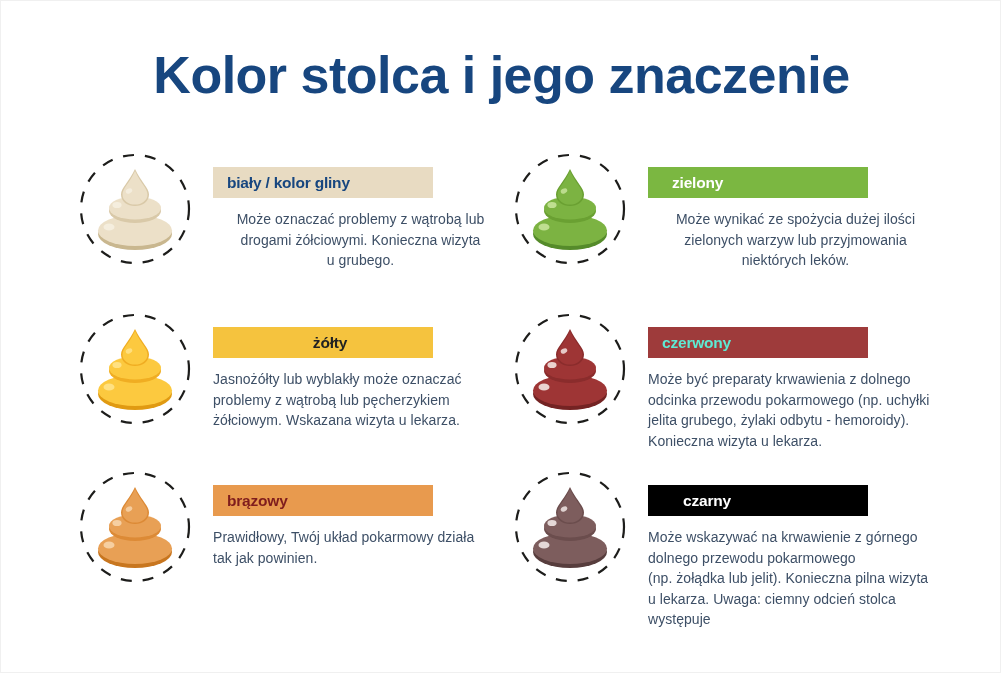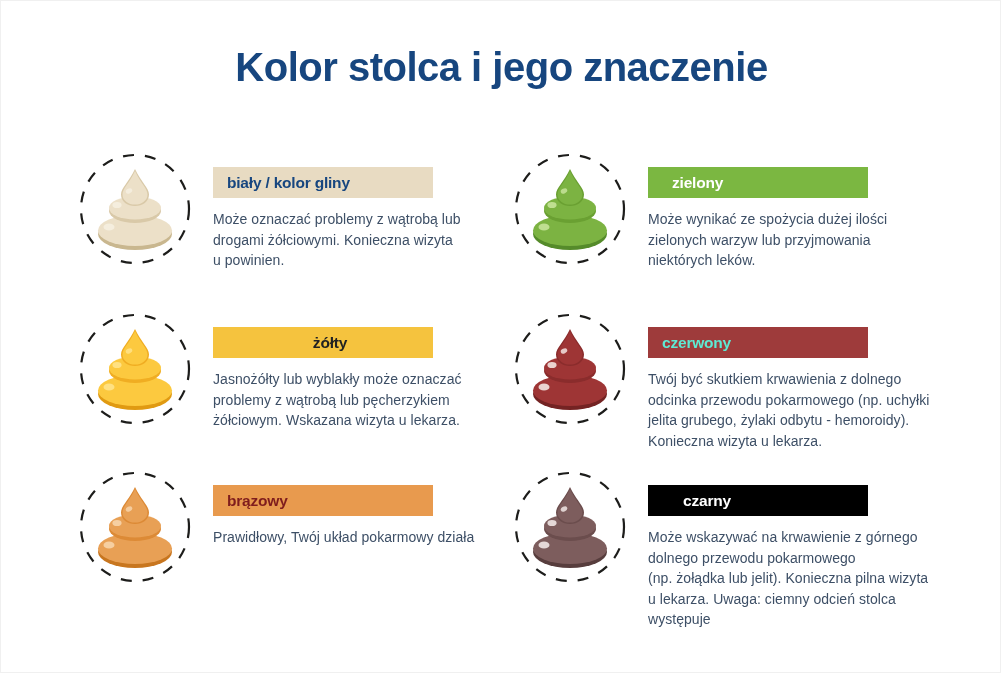--- a/index.html
+++ b/index.html
@@ -20,36 +20,36 @@
     overflow: hidden;
   }
 
   
   #title {
     position: absolute;
     left: 0;
     top: 44px;
     width: 1001px;
     text-align: center;
-    font-size: 40px;
+    font-size: 52px;
     font-weight: bold;
     letter-spacing: -0.5px;
     color: #17467f;
     white-space: nowrap;
   }
 
   
   .entry {
     position: absolute;
     width: 435px;
     height: 150px;
   }
   .col-left  { left: 72px; }
   .col-right { left: 507px; }
-  .row-1 { top: 148px; }
+  .row-1 { top: 148px; text-align: center; }
   .row-2 { top: 308px; }
   .row-3 { top: 466px; }
 
   
   .icon-wrap {
     position: absolute;
     left: 5px;
     top: 3px;
     width: 114px;
     height: 114px;
@@ -123,21 +123,21 @@
           <ellipse cx="34" cy="25" rx="3.4" ry="2.4" fill="#f6efe0" opacity="0.85" transform="rotate(-25 34 25)"></ellipse>
         </svg>
       </div>
       <div class="text-block">
         <div class="label-bar" style="background: rgb(232, 219, 194);">
           <span class="label-text" style="color: rgb(23, 70, 127);">biały / kolor gliny</span>
         </div>
         <div class="desc" style="color: rgb(61, 79, 102);">
           <p>Może oznaczać problemy z wątrobą lub</p>
           <p>drogami żółciowymi. Konieczna wizyta</p>
-          <p>u powinien.</p>
+          <p>u grubego.</p>
         </div>
       </div>
     </div>
   <div class="entry col-left row-2">
       <div class="icon-wrap">
         <svg class="dashed-circle" viewBox="0 0 114 114">
           <circle cx="57" cy="57" r="54" fill="none" stroke="#1d1d1b" stroke-width="2.2" stroke-dasharray="11 11" stroke-linecap="butt"></circle>
         </svg>
         <svg class="poop-icon" viewBox="0 0 80 86">
           <ellipse cx="40" cy="68" rx="37" ry="16" fill="#e09a12"></ellipse>
@@ -178,20 +178,21 @@
           <path d="M40 5 C45.6 17 52.5 22.5 52.5 28.5 C52.5 34.6 46.6 38.6 40 38.6 C33.4 38.6 27.5 34.6 27.5 28.5 C27.5 22.5 34.4 17 40 5 Z" fill="#e8a055"></path>
           <ellipse cx="34" cy="25" rx="3.4" ry="2.4" fill="#f7d4aa" opacity="0.85" transform="rotate(-25 34 25)"></ellipse>
         </svg>
       </div>
       <div class="text-block">
         <div class="label-bar" style="background: rgb(232, 154, 78);">
           <span class="label-text" style="color: #7f1d1d;">brązowy</span>
         </div>
         <div class="desc" style="color: rgb(61, 79, 102);">
           <p>Prawidłowy, Twój układ pokarmowy działa</p>
+          <p>tak jak powinien.</p>
         </div>
       </div>
     </div>
   <div class="entry col-right row-1">
       <div class="icon-wrap">
         <svg class="dashed-circle" viewBox="0 0 114 114">
           <circle cx="57" cy="57" r="54" fill="none" stroke="#1d1d1b" stroke-width="2.2" stroke-dasharray="11 11" stroke-linecap="butt"></circle>
         </svg>
         <svg class="poop-icon" viewBox="0 0 80 86">
           <ellipse cx="40" cy="68" rx="37" ry="16" fill="#558b2a"></ellipse>
@@ -231,21 +232,21 @@
           <path d="M40 3 C46 16 54 22 54 28.5 C54 35.5 47.6 40 40 40 C32.4 40 26 35.5 26 28.5 C26 22 34 16 40 3 Z" fill="#8a2c2c"></path>
           <path d="M40 5 C45.6 17 52.5 22.5 52.5 28.5 C52.5 34.6 46.6 38.6 40 38.6 C33.4 38.6 27.5 34.6 27.5 28.5 C27.5 22.5 34.4 17 40 5 Z" fill="#9e3535"></path>
           <ellipse cx="34" cy="25" rx="3.4" ry="2.4" fill="#f2e3e0" opacity="0.85" transform="rotate(-25 34 25)"></ellipse>
         </svg>
       </div>
       <div class="text-block">
         <div class="label-bar" style="background: rgb(158, 59, 59);">
           <span class="label-text" style="color: #5eead4;">czerwony</span>
         </div>
         <div class="desc" style="color: rgb(61, 79, 102);">
-          <p>Twój być skutkiem krwawienia z dolnego</p>
+          <p>Może być preparaty krwawienia z dolnego</p>
           <p>odcinka przewodu pokarmowego (np. uchyłki</p>
           <p>jelita grubego, żylaki odbytu - hemoroidy).</p>
           <p>Konieczna wizyta u lekarza.</p>
         </div>
       </div>
     </div>
   <div class="entry col-right row-3">
       <div class="icon-wrap">
         <svg class="dashed-circle" viewBox="0 0 114 114">
           <circle cx="57" cy="57" r="54" fill="none" stroke="#1d1d1b" stroke-width="2.2" stroke-dasharray="11 11" stroke-linecap="butt"></circle>

